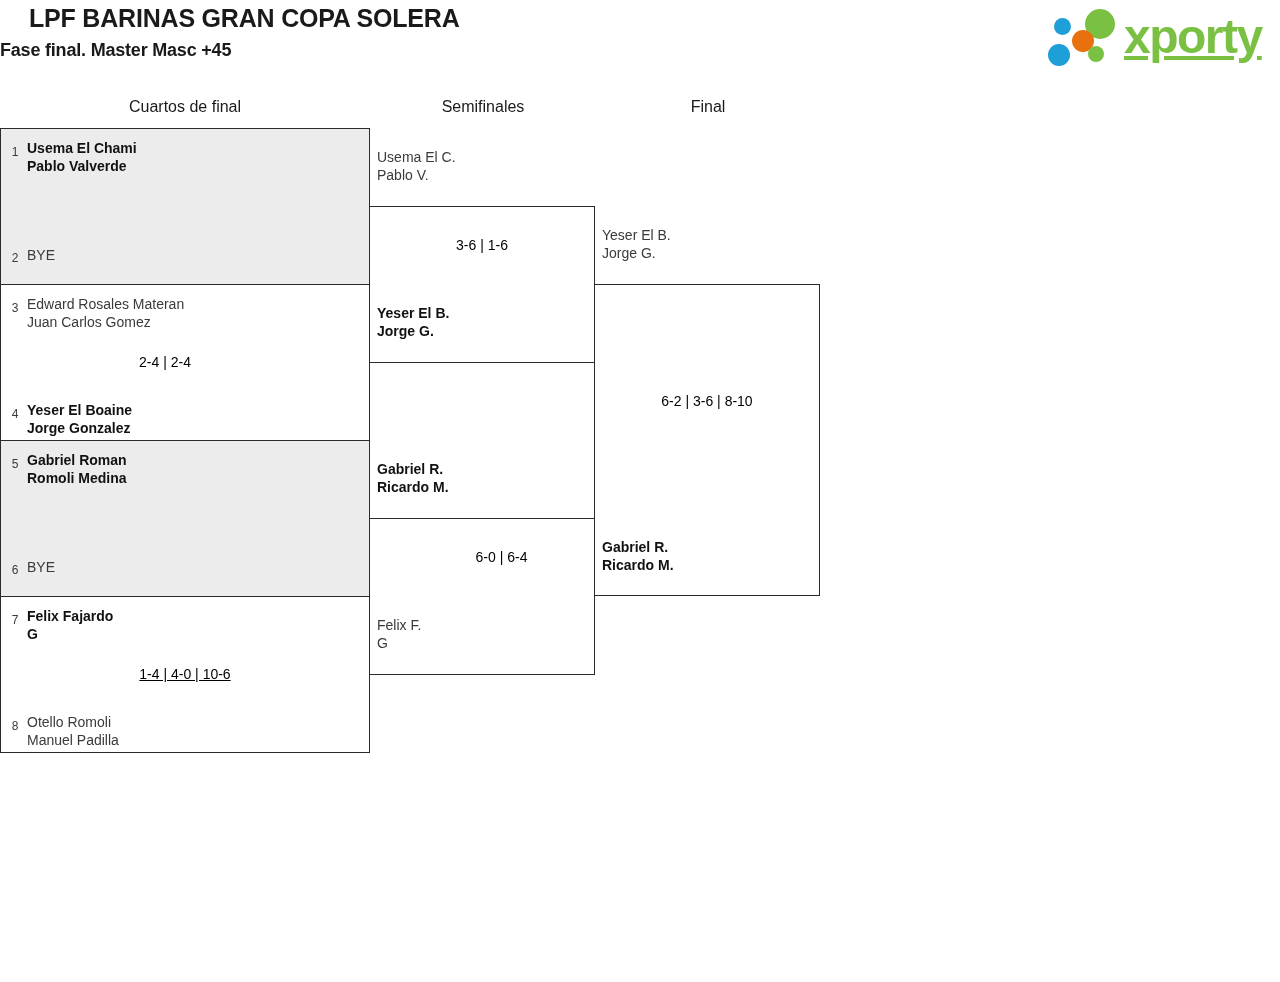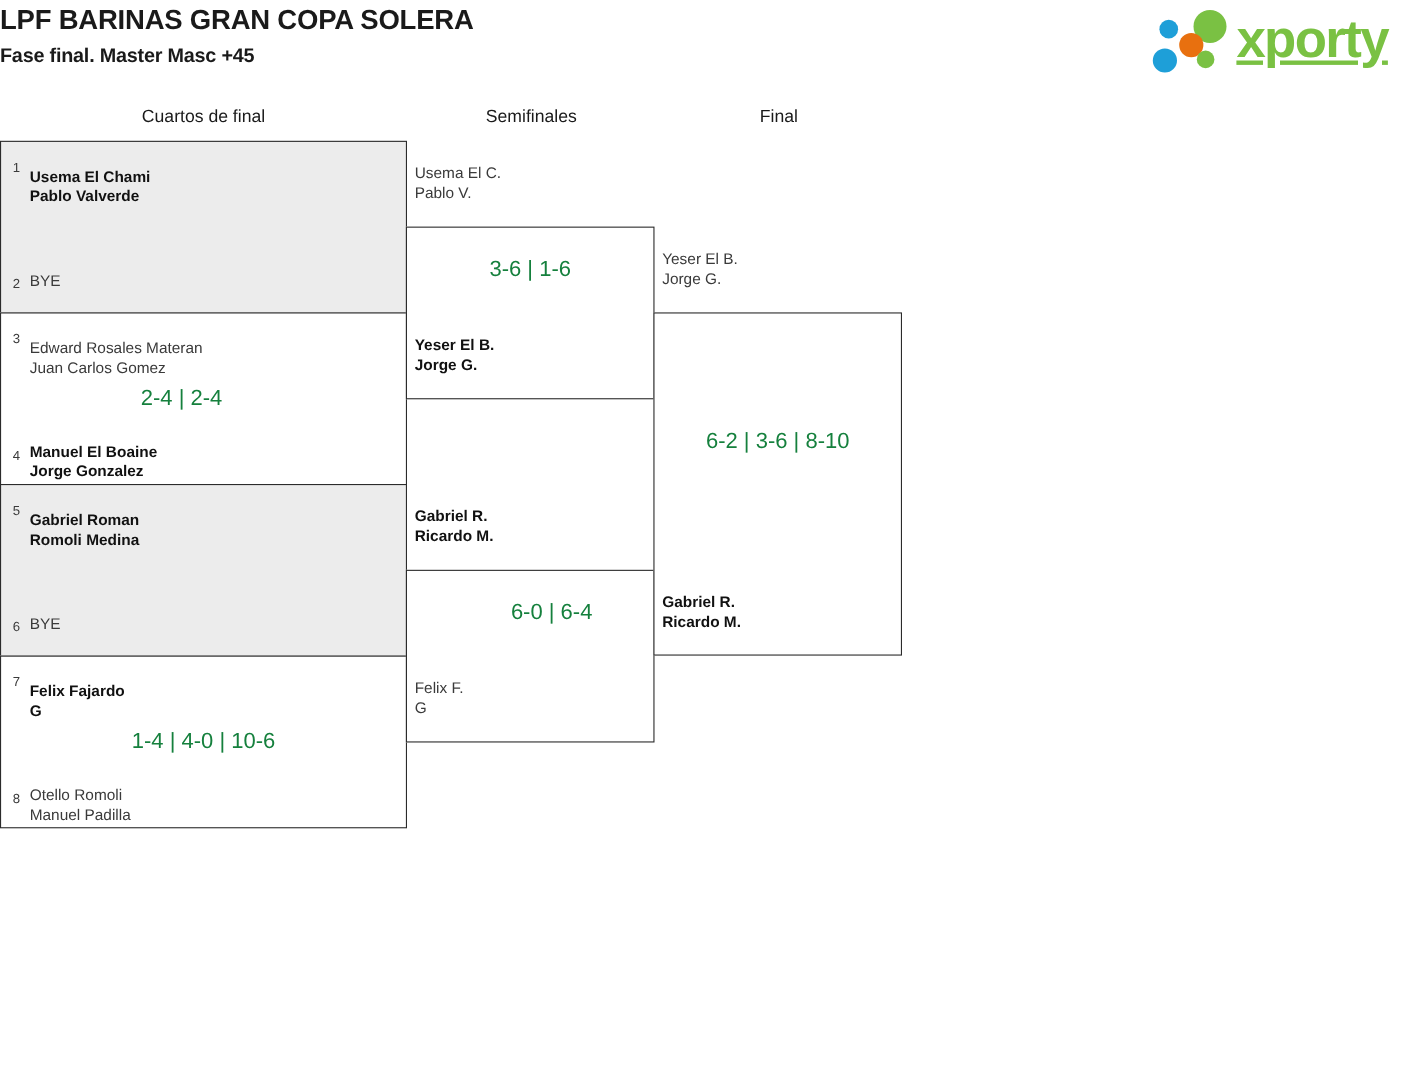--- a/index.html
+++ b/index.html
@@ -12,21 +12,21 @@
     overflow: hidden;
   }
 
   .page { position: relative; width: 1280px; height: 982px; }
 
   
   .header { position: absolute; left: 0; top: 0; width: 1280px; height: 88px; }
   .title-block { position: absolute; left: 0px; top: 2px; }
   .title-line1 {
     font-size: 25px; font-weight: bold; line-height: 33px;
-    letter-spacing: -0.2px; color: #1a1a1a; white-space: nowrap;
+    letter-spacing: -0.2px; color: #1a1a1a; white-space: nowrap; margin-left: 29px;
   }
   .title-line2 {
     font-size: 18px; font-weight: bold; line-height: 30px;
     letter-spacing: -0.2px; color: #1a1a1a; white-space: nowrap;
   }
 
   
   .logo { position: absolute; left: 1048px; top: 6px; width: 228px; height: 62px; }
   .logo-dots { position: absolute; left: 0px; top: 2px; width: 76px; height: 58px; }
   .dot { position: absolute; border-radius: 50%; }
@@ -83,21 +83,21 @@
   }
   .seed-top { top: 16px; }
   .seed-bot { top: 122px; }
 
   
   .team {
     position: absolute; left: 26px; right: 6px;
     font-size: 14px; line-height: 18px; color: #3a3a3a;
   }
   .team.winner { color: #111111; font-weight: bold; }
-  .team-top { top: 10px; margin-top: 12px; }
+  .team-top { top: 10px; }
   .team-bot { top: 116px; }
   .team .p { white-space: nowrap; overflow: hidden; text-overflow: ellipsis; }
 
   
   .team.bye { top: 118px; line-height: 16px; }
 
   
   .adv {
     position: absolute; font-size: 14px; line-height: 18px; color: #3a3a3a;
   }
@@ -106,25 +106,25 @@
 
   #adv-sf1-top { left: 377px; top: 148px; }
   #adv-sf1-bot { left: 377px; top: 304px; }
   #adv-sf2-top { left: 377px; top: 460px; }
   #adv-sf2-bot { left: 377px; top: 616px; }
   #adv-f-top   { left: 602px; top: 226px; }
   #adv-f-bot   { left: 602px; top: 538px; }
 
   
   .score {
-    position: absolute; font-size: 20px; line-height: 18px;
-    color: #15803d; text-align: center; white-space: nowrap;
+    position: absolute; font-size: 14px; line-height: 18px;
+    color: #000000; text-align: center; white-space: nowrap;
   }
   #score-qf2 { left: 0px;   top: 353px; width: 330px; }
-  #score-qf4 { left: 0px;   top: 665px; width: 370px; }
+  #score-qf4 { left: 0px;   top: 665px; width: 370px; text-decoration: underline; }
   #score-sf1 { left: 369px; top: 236px; width: 226px; }
   #score-sf2 { left: 369px; top: 548px; width: 226px; padding-left: 39px; }
   #score-f1  { left: 594px; top: 392px; width: 226px; }
 </style>
 </head>
 <body>
 
 <div class="page">
 
   <div class="header">
@@ -163,21 +163,21 @@
   </div>
 
   <div class="match qf" id="qf-2">
     <div class="seed seed-top">3</div>
     <div class="team team-top">
       <div class="p">Edward Rosales Materan</div>
       <div class="p">Juan Carlos Gomez</div>
     </div>
     <div class="seed seed-bot">4</div>
     <div class="team team-bot winner">
-      <div class="p">Manuel El Boaine</div>
+      <div class="p">Yeser El Boaine</div>
       <div class="p">Jorge Gonzalez</div>
     </div>
   </div>
 
   <div class="match qf shaded" id="qf-3">
     <div class="seed seed-top">5</div>
     <div class="team team-top winner">
       <div class="p">Gabriel Roman</div>
       <div class="p">Romoli Medina</div>
     </div>

